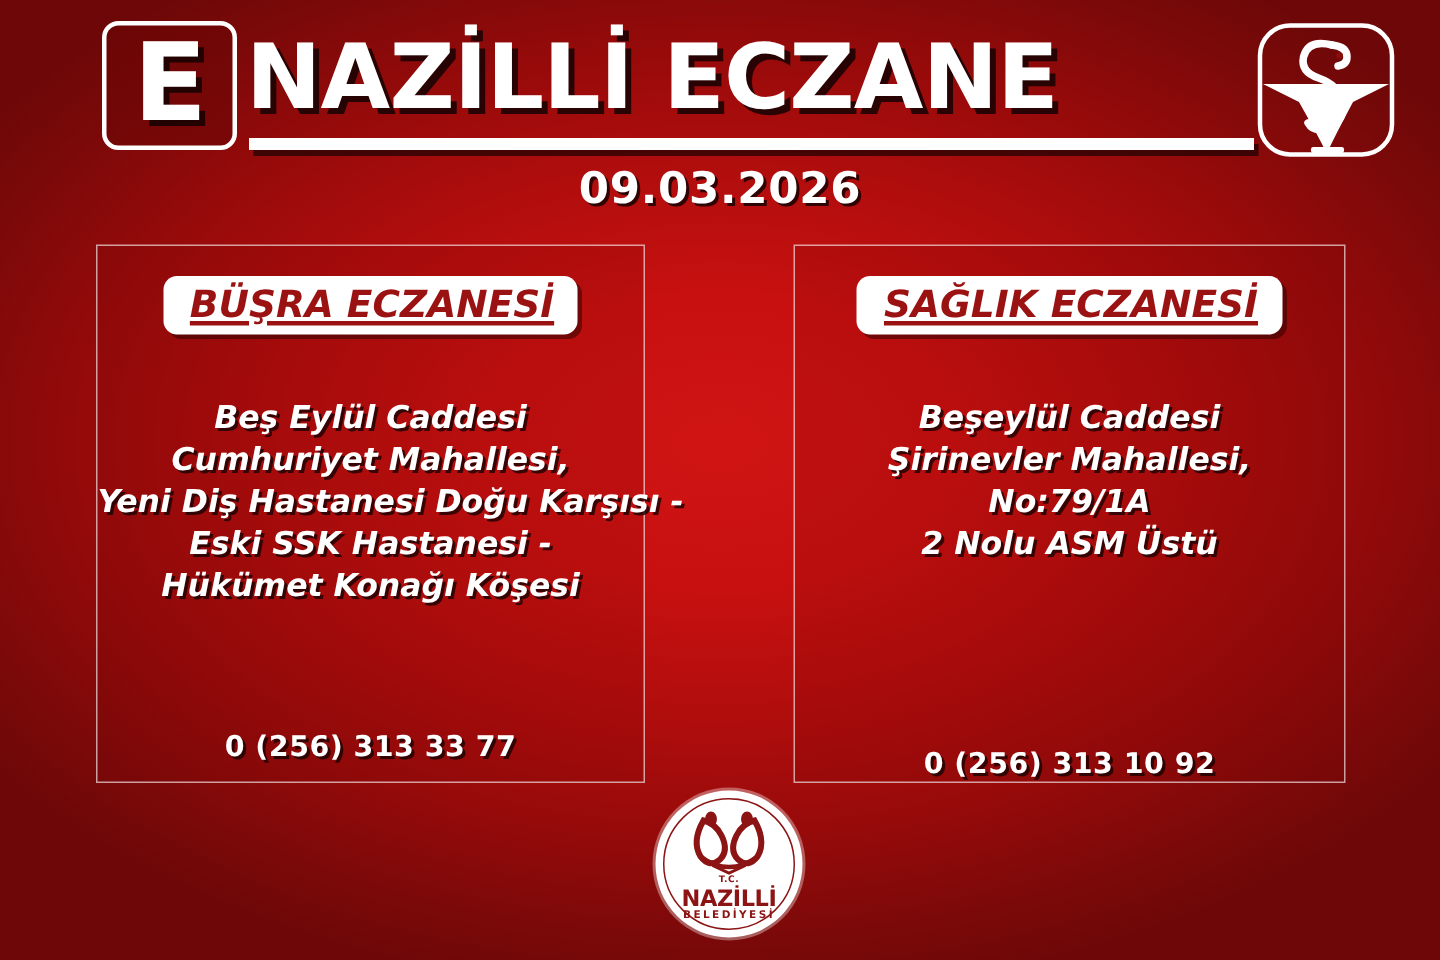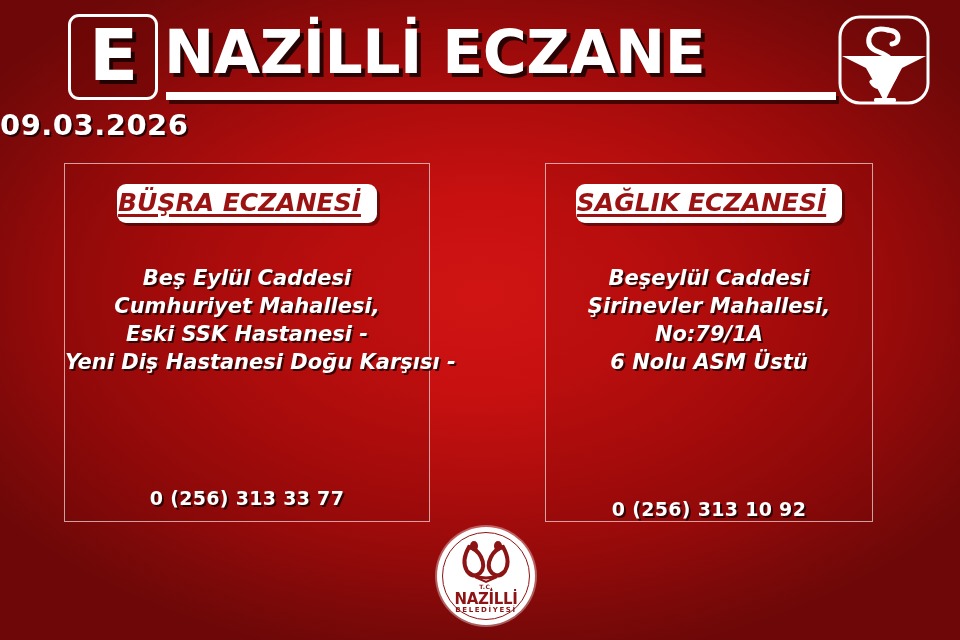--- a/index.html
+++ b/index.html
@@ -103,20 +103,21 @@
     width: 96px;
     height: 92px;
   }
 
   
   #date-text {
     position: absolute;
     left: 0;
     top: 108px;
     width: 960px;
+    text-align: center;
     font-family: "DejaVu Sans", "Liberation Sans", sans-serif;
     font-weight: 700;
     font-size: 29px;
     color: #ffffff;
     letter-spacing: 0.5px;
     text-shadow: 2px 2px 0 rgba(25,2,2,0.85);
   }
 
   
   #cards {
@@ -128,35 +129,35 @@
   }
   .card {
     position: absolute;
     top: 0;
     height: 359px;
     border: 1px solid rgba(255,255,255,0.62);
     box-sizing: border-box;
     background: rgba(120, 8, 8, 0.18);
   }
   .card.left  { left: 64px;  width: 366px; }
-  .card.right { left: 545px; width: 328px; }
+  .card.right { left: 529px; width: 368px; }
 
   .name-badge-wrap {
     position: absolute;
     left: 0;
     width: 100%;
     top: 20px;
     display: flex;
     justify-content: center;
   }
   .name-badge {
     display: inline-block;
     background: #ffffff;
     border-radius: 9px;
-    padding: 5px 16px 6px 1px;
+    padding: 5px 16px 6px 18px;
     box-shadow: 3px 3px 0 rgba(25,2,2,0.45);
   }
   .name-badge-text {
     font-family: "DejaVu Sans", "Liberation Sans", sans-serif;
     font-weight: 700;
     font-style: italic;
     font-size: 25px;
     line-height: 28px;
     color: #9b1212;
     letter-spacing: 0px;
@@ -276,39 +277,40 @@
     <div class="card left">
       <div class="name-badge-wrap">
         <div class="name-badge">
           <span class="name-badge-text">BÜŞRA ECZANESİ</span>
         </div>
       </div>
 
       <div class="address-block">
         <span class="address-line">Beş Eylül Caddesi</span>
         <span class="address-line">Cumhuriyet Mahallesi,</span>
+        <span class="address-line">Yeni Diş Hastanesi Doğu Karşısı -</span>
         <span class="address-line">Eski SSK Hastanesi -</span>
-        <span class="address-line">Yeni Diş Hastanesi Doğu Karşısı -</span>
+        <span class="address-line">Hükümet Konağı Köşesi</span>
       </div>
 
       <div class="phone-line">0 (256) 313 33 77</div>
     </div>
 
     <div class="card right">
       <div class="name-badge-wrap">
         <div class="name-badge">
           <span class="name-badge-text">SAĞLIK ECZANESİ</span>
         </div>
       </div>
 
       <div class="address-block">
         <span class="address-line">Beşeylül Caddesi</span>
         <span class="address-line">Şirinevler Mahallesi,</span>
         <span class="address-line">No:79/1A</span>
-        <span class="address-line">6 Nolu ASM Üstü</span>
+        <span class="address-line">2 Nolu ASM Üstü</span>
       </div>
 
       <div class="phone-line">0 (256) 313 10 92</div>
     </div>
 
   </div>
 
   <div id="municipality-logo">
     <div id="muni-circle"></div>
     <div id="muni-inner-ring"></div>

